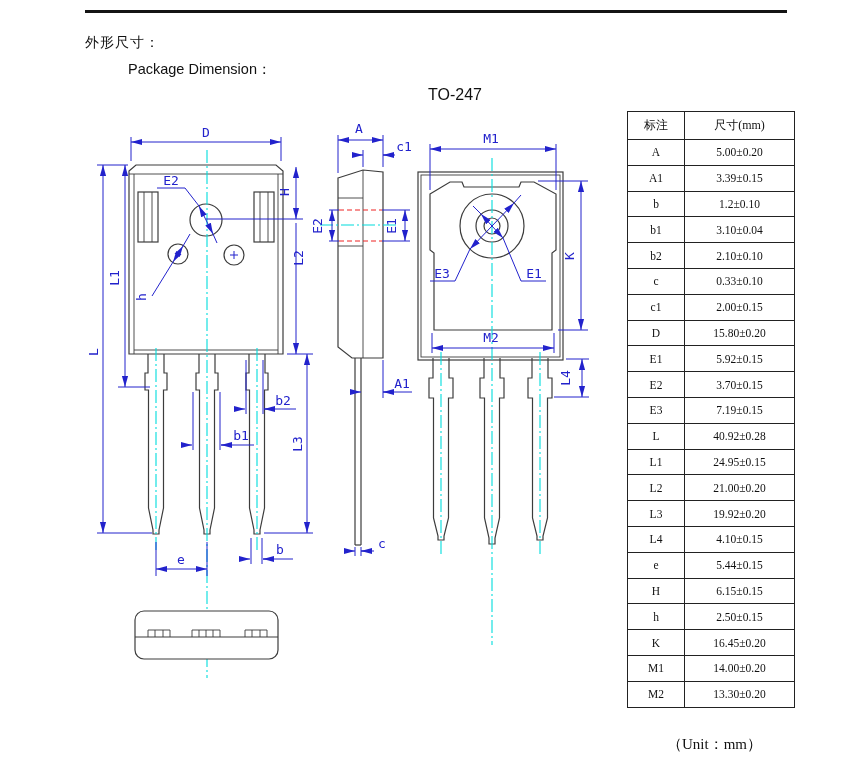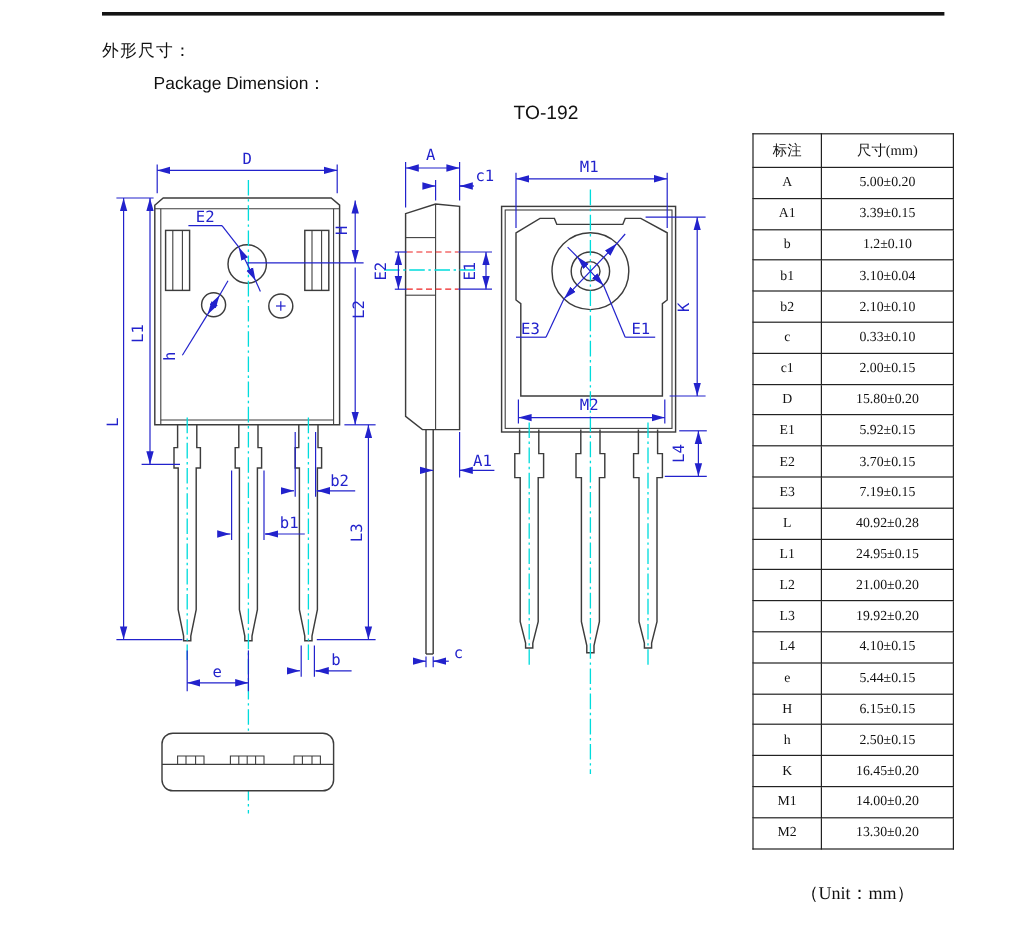--- a/index.html
+++ b/index.html
@@ -31,21 +31,21 @@
   .dimtxt{fill:var(--dim);font-family:"DejaVu Sans Mono",monospace;font-size:13px;}
   marker path{fill:var(--dim);}
 </style>
 </head>
 <body>
 
 <div id="page">
   <div id="top-rule" class="abs"></div>
   <div id="heading-cn" class="abs">外形尺寸：</div>
   <div id="heading-en" class="abs">Package Dimension：</div>
-  <div id="pkg-title" class="abs">TO-192</div>
+  <div id="pkg-title" class="abs">TO-247</div>
   <div id="unit-note" class="abs">（Unit：mm）</div>
 
   <svg width="863" height="777" viewBox="0 0 863 777">
     <defs>
       <marker id="ar" viewBox="0 0 10 10" refX="10" refY="5" markerWidth="11" markerHeight="11" orient="auto-start-reverse">
         <path d="M0,2.2 L10,5 L0,7.8 Z"></path>
       </marker>
     </defs>
 
     <g>

